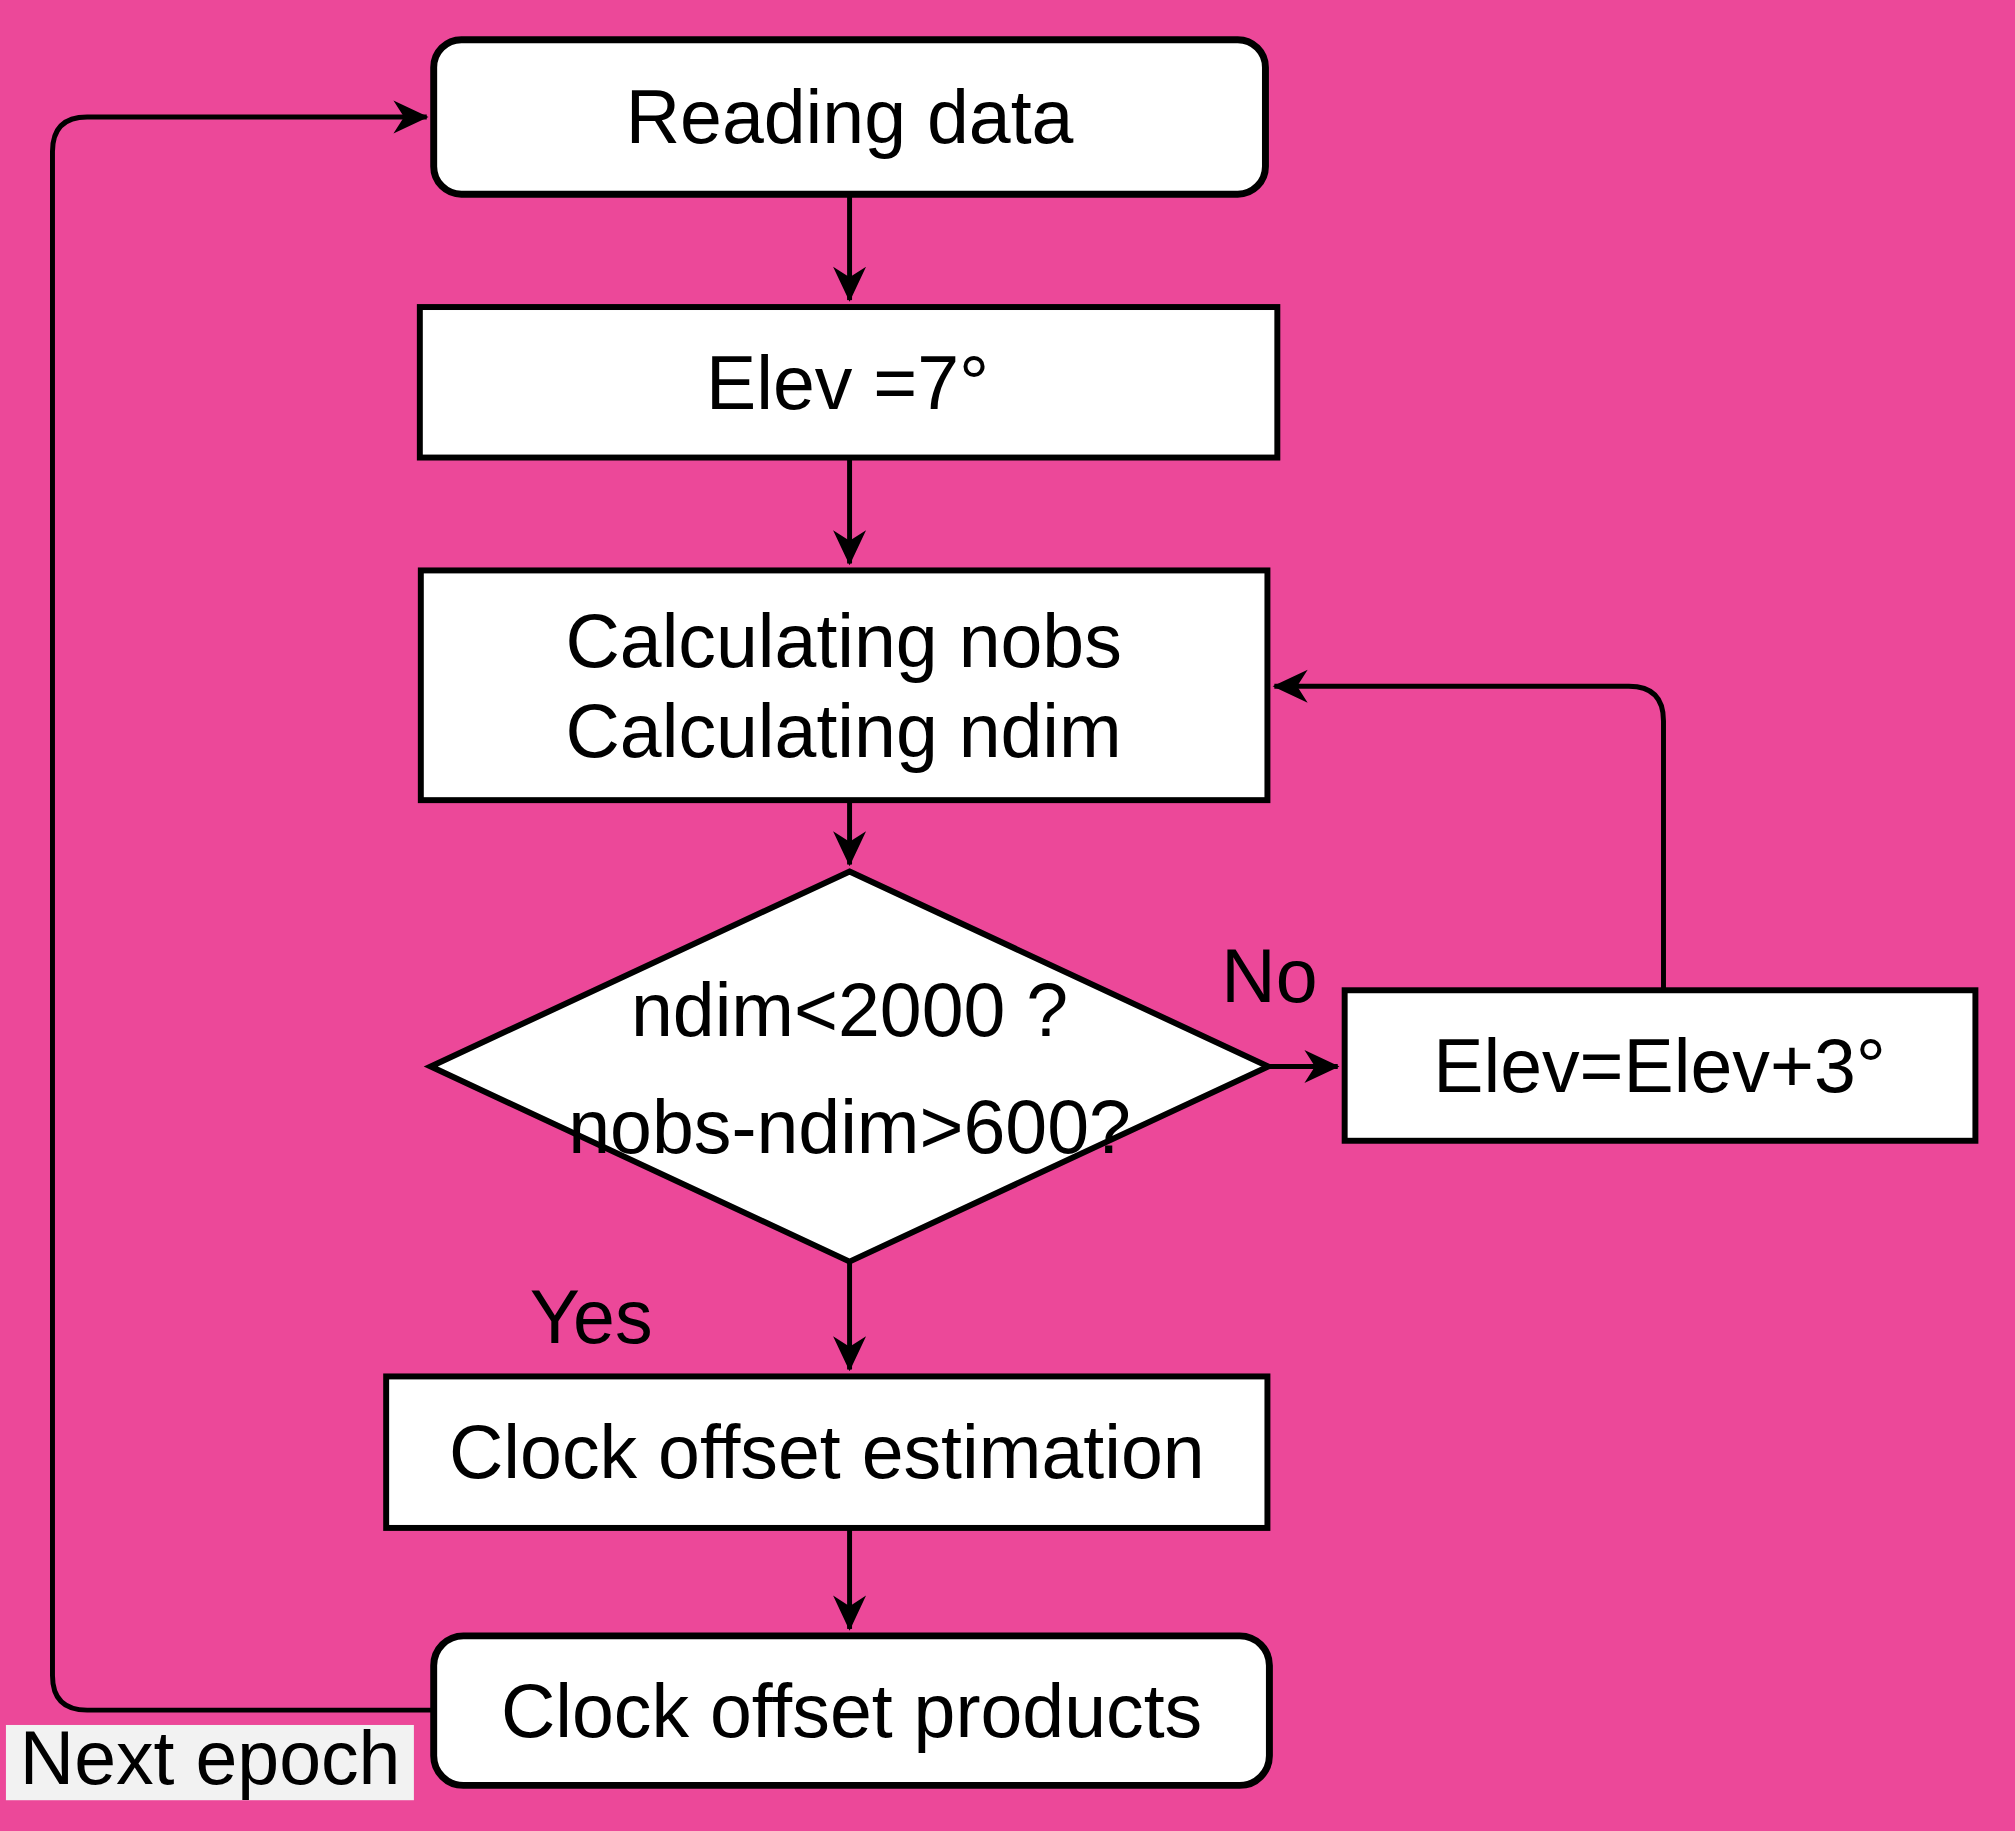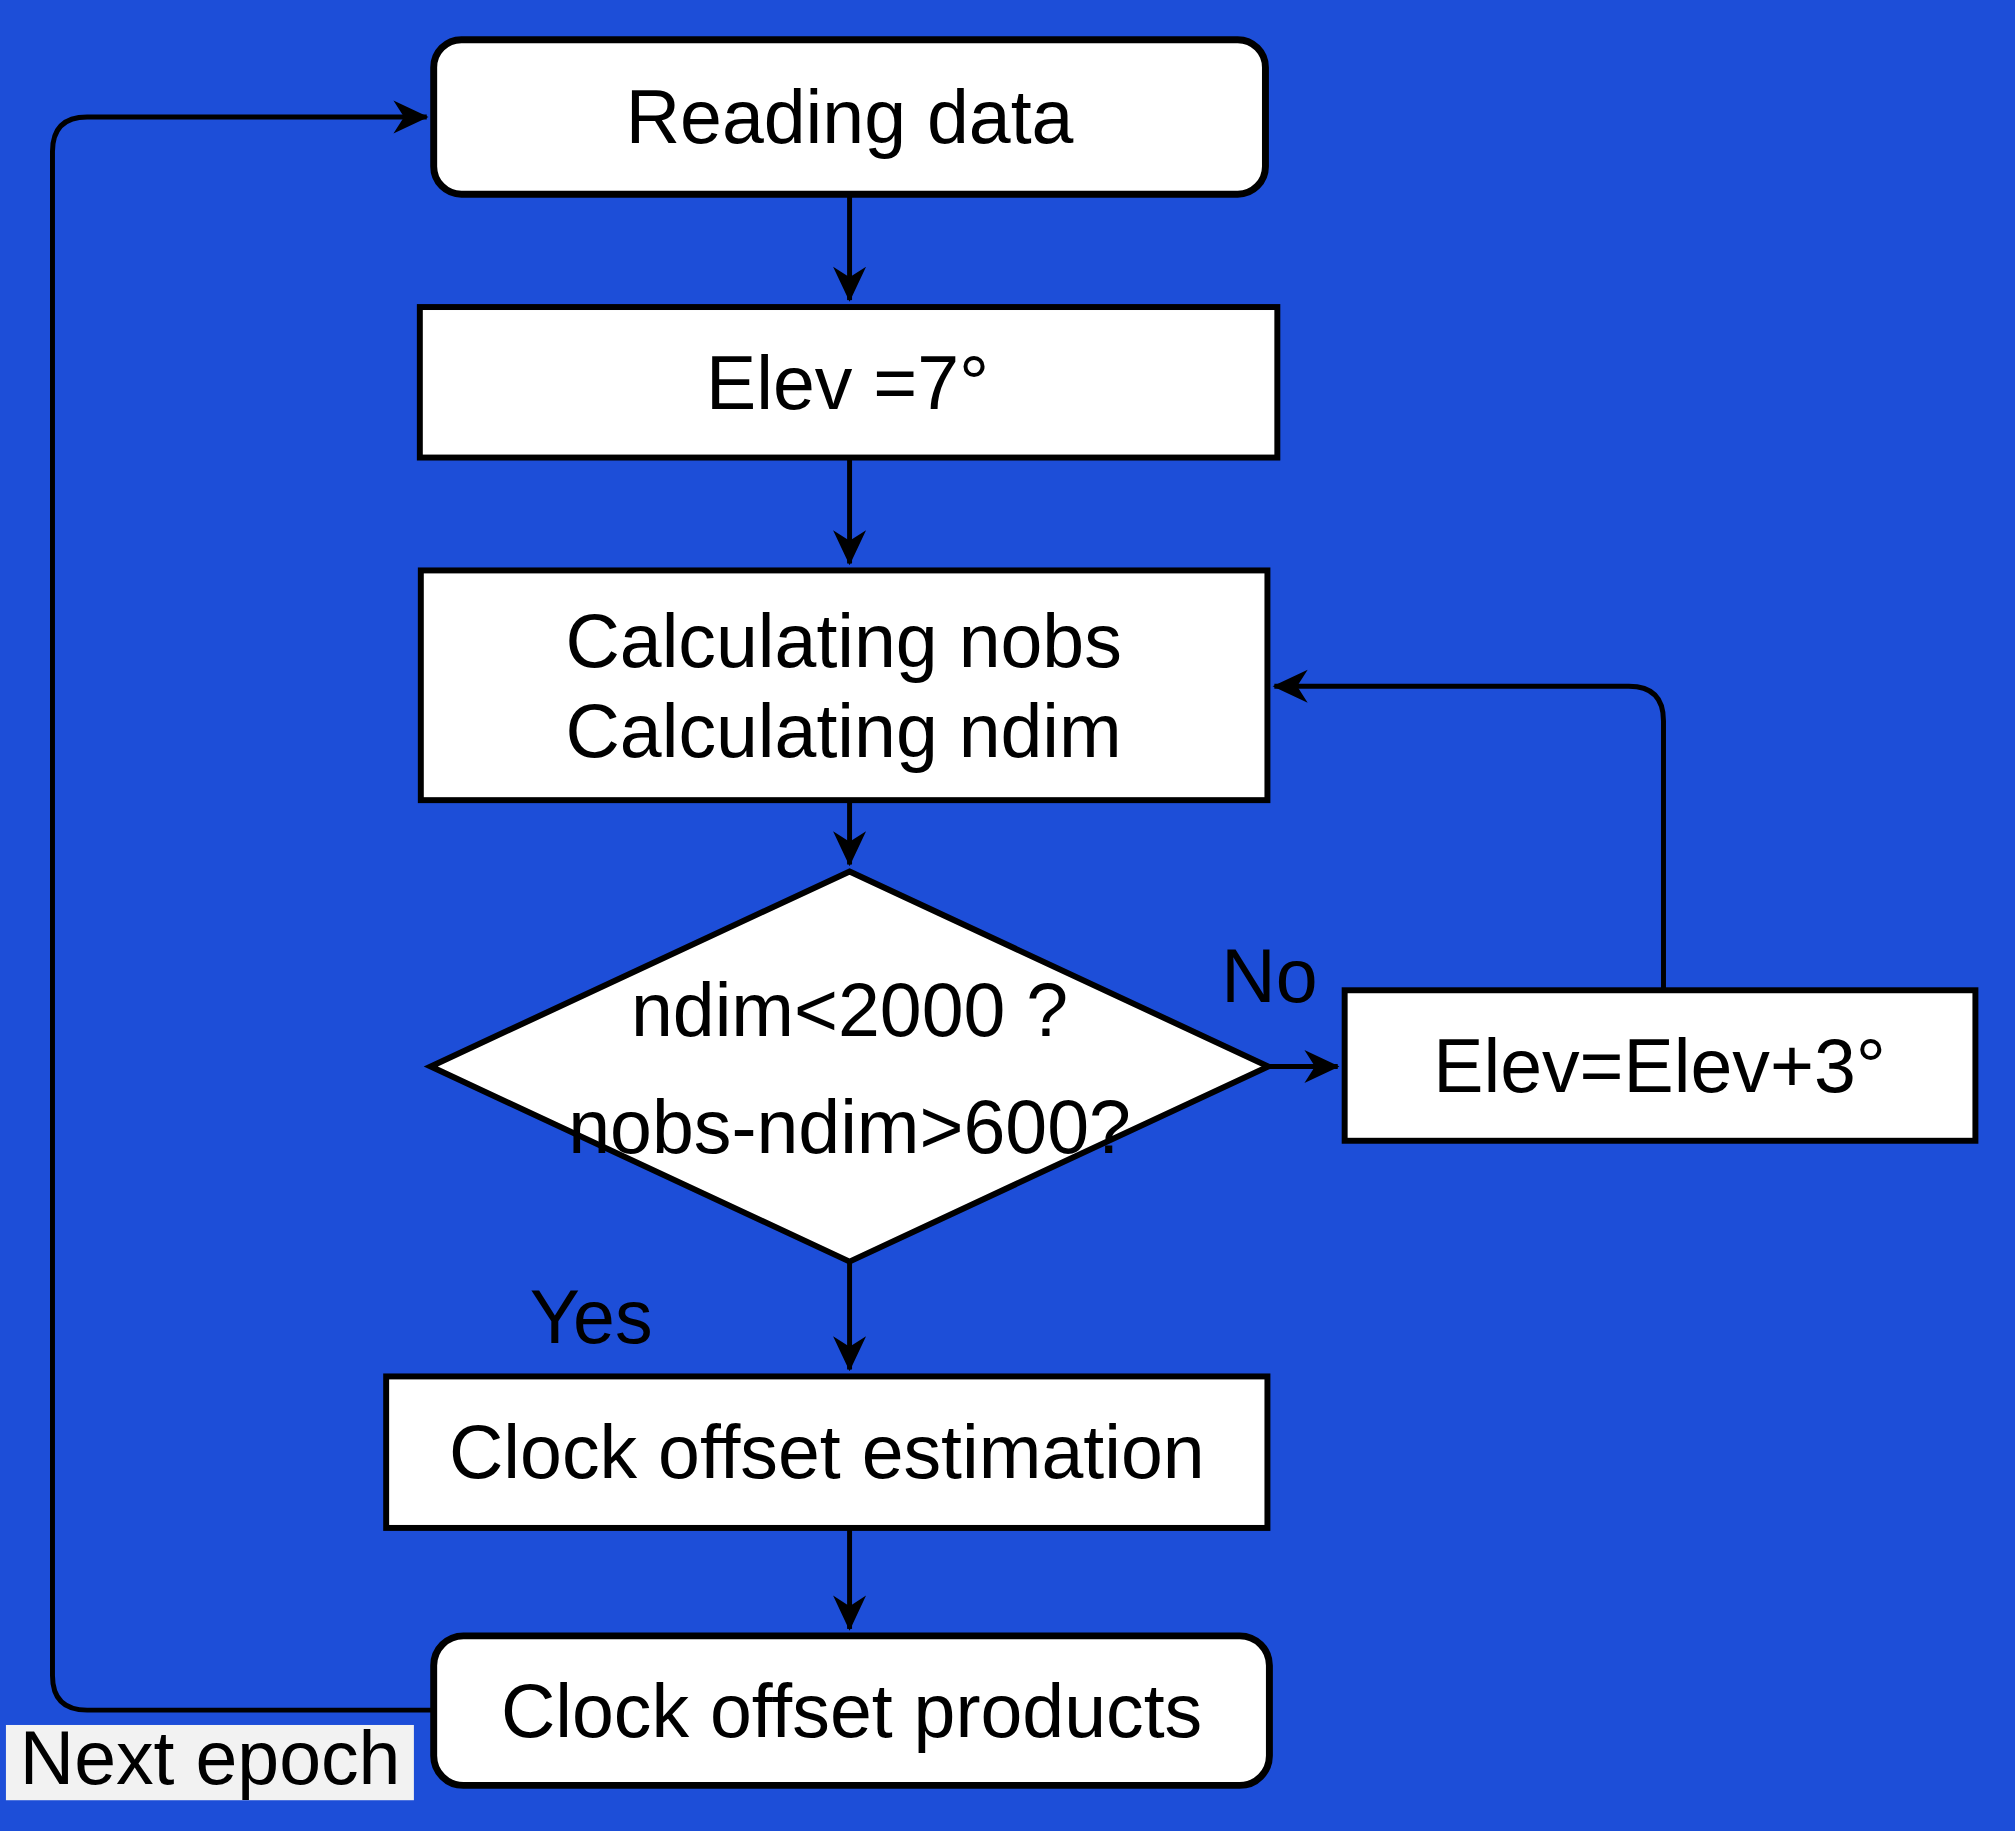--- a/index.html
+++ b/index.html
@@ -4,21 +4,21 @@
 <style>
   html, body {
     margin: 0;
     padding: 0;
     background: #ffffff;
   }
   .canvas {
     position: relative;
     width: 2016px;
     height: 1832px;
-    background: #1d4ed8;
+    background: #ec4899;
     font-family: "Liberation Sans", "DejaVu Sans", sans-serif;
   }
   svg { display: block; }
   .connector {
     fill: none;
     stroke: #000000;
     stroke-width: 5;
   }
   .node-shape {
     fill: #ffffff;

